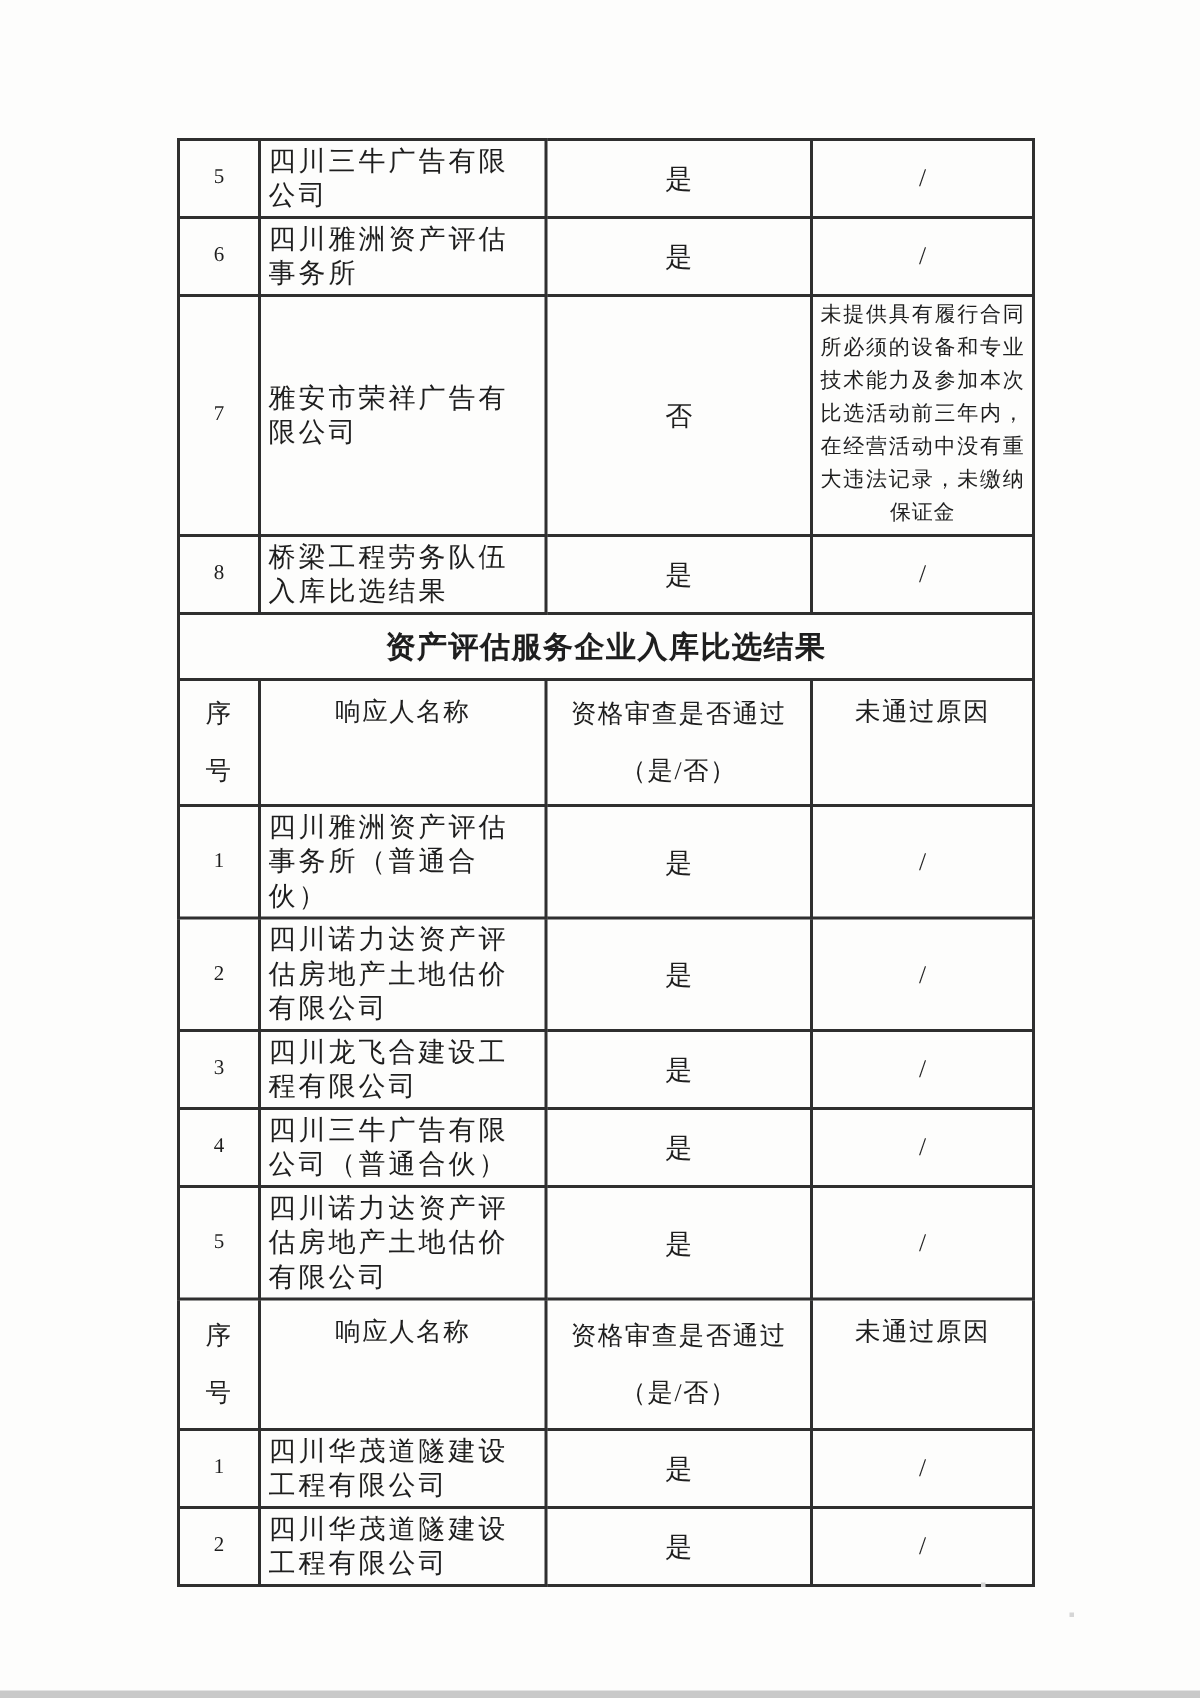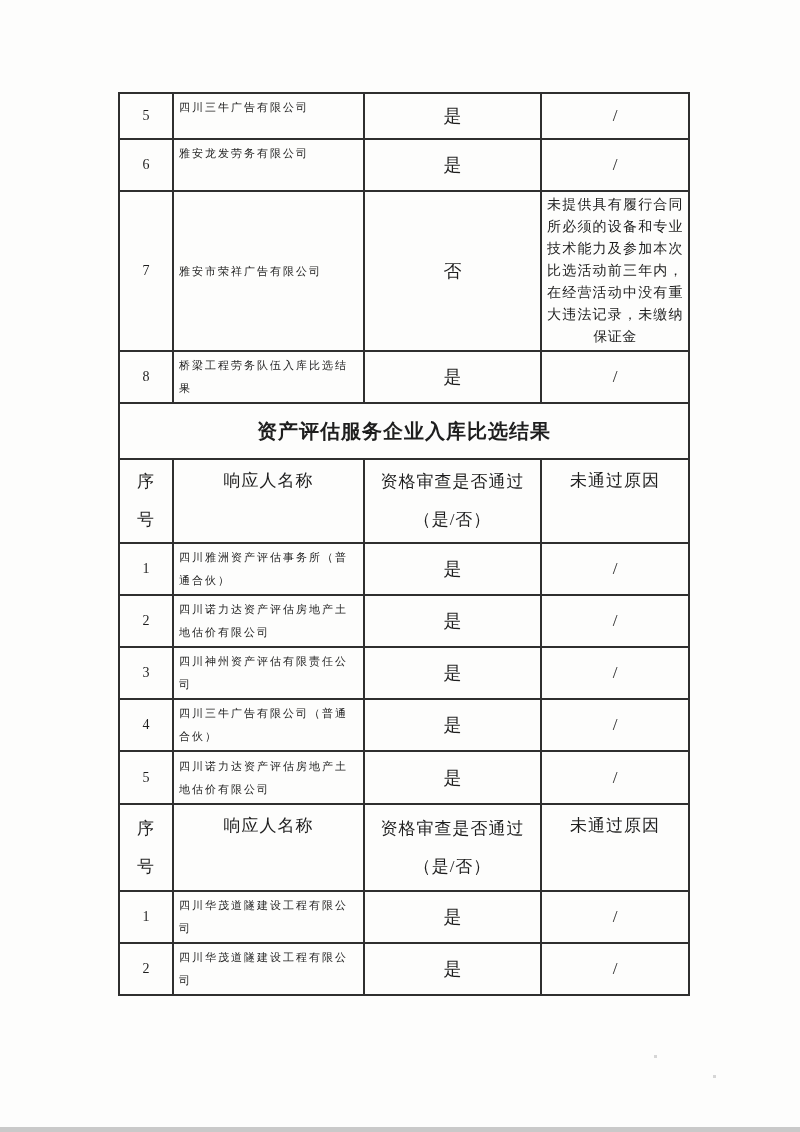--- a/index.html
+++ b/index.html
@@ -29,21 +29,21 @@
     padding: 2px 5px;
     vertical-align: middle;
     overflow: hidden;
   }
   td.seq {
     text-align: center;
     font-size: 14px;
     font-family: "Liberation Serif", "DejaVu Serif", serif;
   }
   td.name {
-    font-size: 11px;
+    font-size: 18px;
     line-height: 23px;
     letter-spacing: 2px;
     padding-left: 9px;
     padding-right: 4px;
     margin-top: 45px;
   }
   td.passed {
     text-align: center;
     font-size: 18px;
   }
@@ -104,38 +104,38 @@
 
     <tbody>
         <tr style="height:46px">
       <td class="seq">5</td>
       <td class="name" style="vertical-align:top">四川三牛广告有限公司</td>
       <td class="passed">是</td>
       <td class="reason">/</td>
     </tr>
     <tr style="height:52px">
       <td class="seq">6</td>
-      <td class="name" style="vertical-align:top">雅安龙发劳务有限公司</td>
+      <td class="name" style="vertical-align:top">四川雅洲资产评估事务所</td>
       <td class="passed">是</td>
       <td class="reason">/</td>
     </tr>
     <tr style="height:152px">
       <td class="seq">7</td>
       <td class="name">雅安市荣祥广告有限公司</td>
       <td class="passed">否</td>
       <td class="reason-long">未提供具有履行合同所必须的设备和专业技术能力及参加本次比选活动前三年内，在经营活动中没有重大违法记录，未缴纳保证金</td>
     </tr>
     <tr style="height:45px">
       <td class="seq">8</td>
       <td class="name">桥梁工程劳务队伍入库比选结果</td>
       <td class="passed">是</td>
       <td class="reason">/</td>
     </tr>
 
-    <tr style="height:56px">
+    <tr style="height:44px">
       <td colspan="4" class="section-title">资产评估服务企业入库比选结果</td>
     </tr>
     <tr style="height:84px">
       <td class="hdr">
         <div class="hline">序</div>
         <div class="hline">号</div>
       </td>
       <td class="hdr" style="vertical-align:top">
         <div class="hline">响应人名称</div>
       </td>
@@ -154,21 +154,21 @@
       <td class="reason">/</td>
     </tr>
     <tr style="height:49px">
       <td class="seq">2</td>
       <td class="name">四川诺力达资产评估房地产土地估价有限公司</td>
       <td class="passed">是</td>
       <td class="reason">/</td>
     </tr>
     <tr style="height:52px">
       <td class="seq">3</td>
-      <td class="name">四川神州资产评估有限责任公司</td>
+      <td class="name">四川龙飞合建设工程有限公司</td>
       <td class="passed">是</td>
       <td class="reason">/</td>
     </tr>
     <tr style="height:50px">
       <td class="seq">4</td>
       <td class="name">四川三牛广告有限公司（普通合伙）</td>
       <td class="passed">是</td>
       <td class="reason">/</td>
     </tr>
     <tr style="height:53px">

